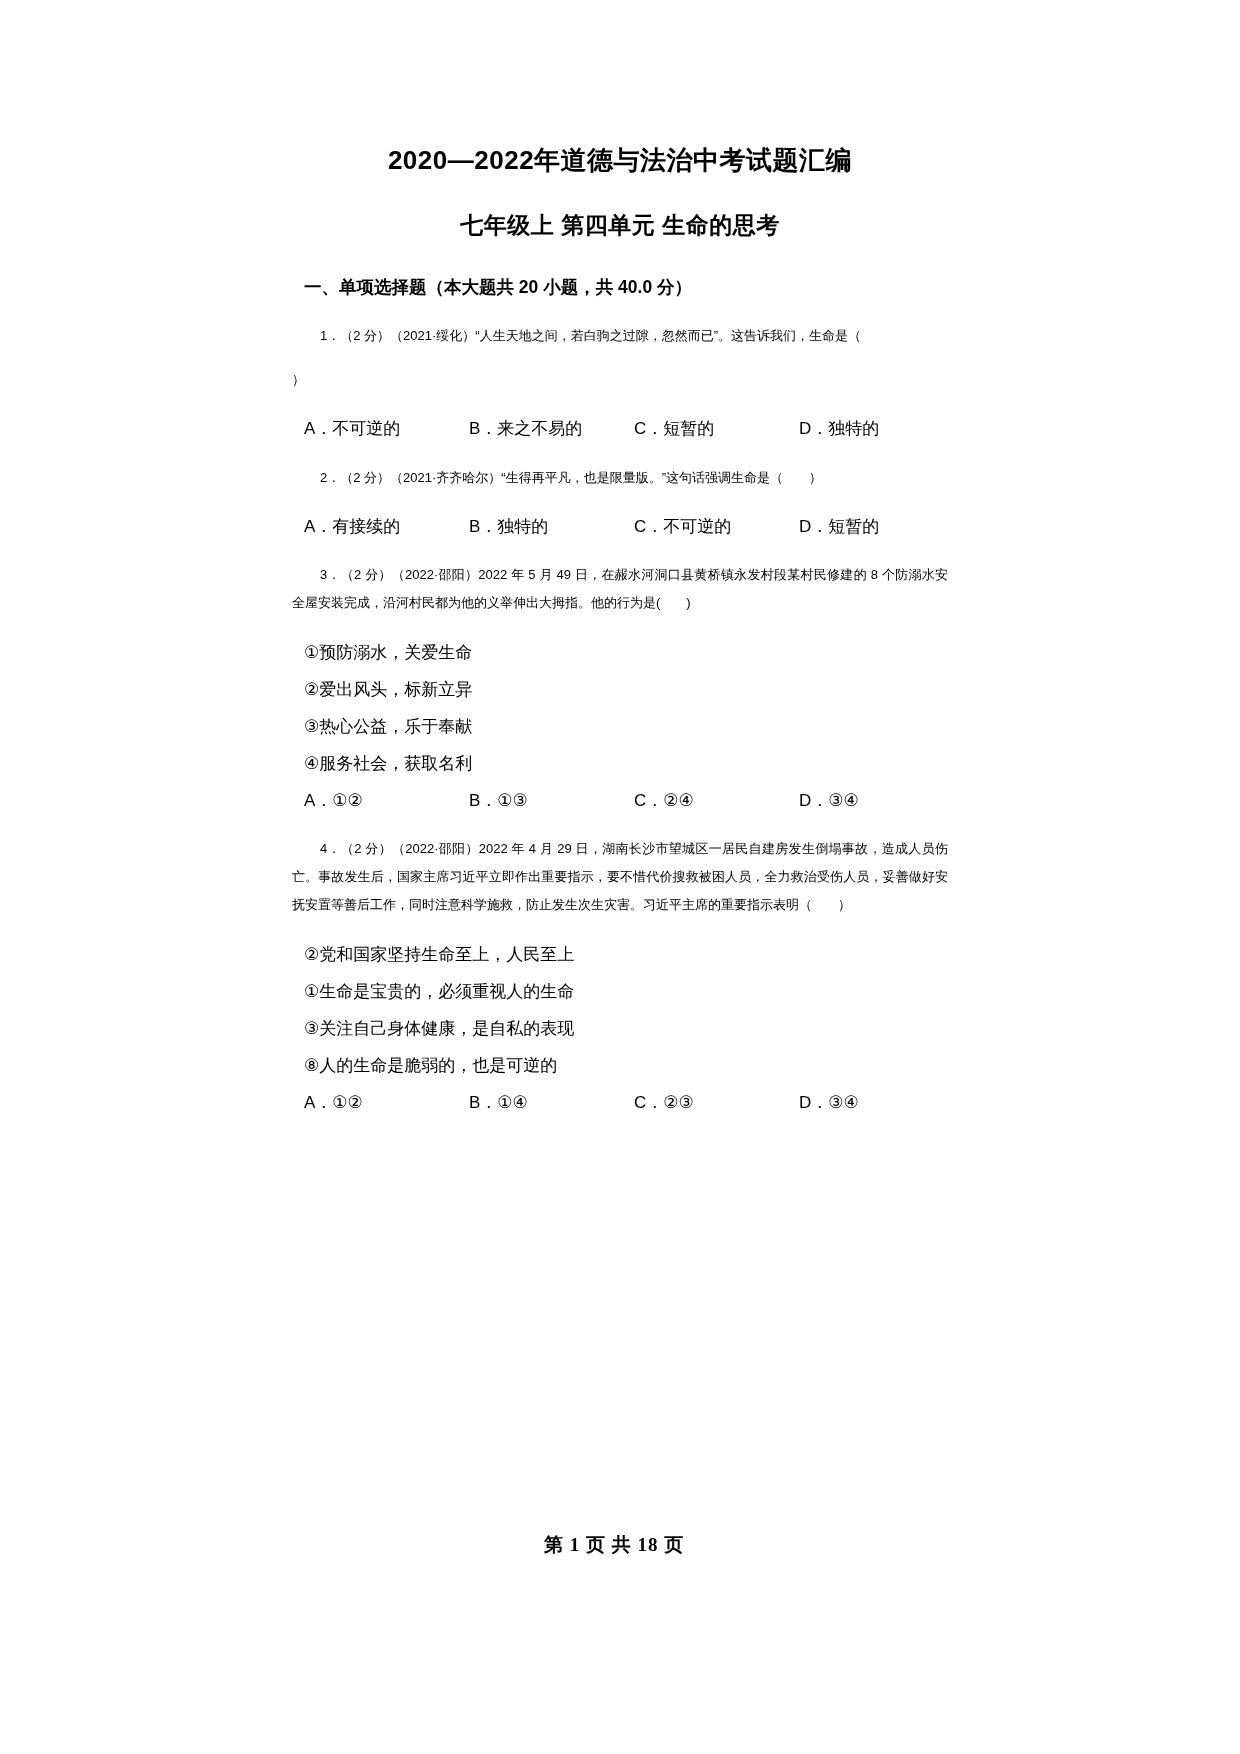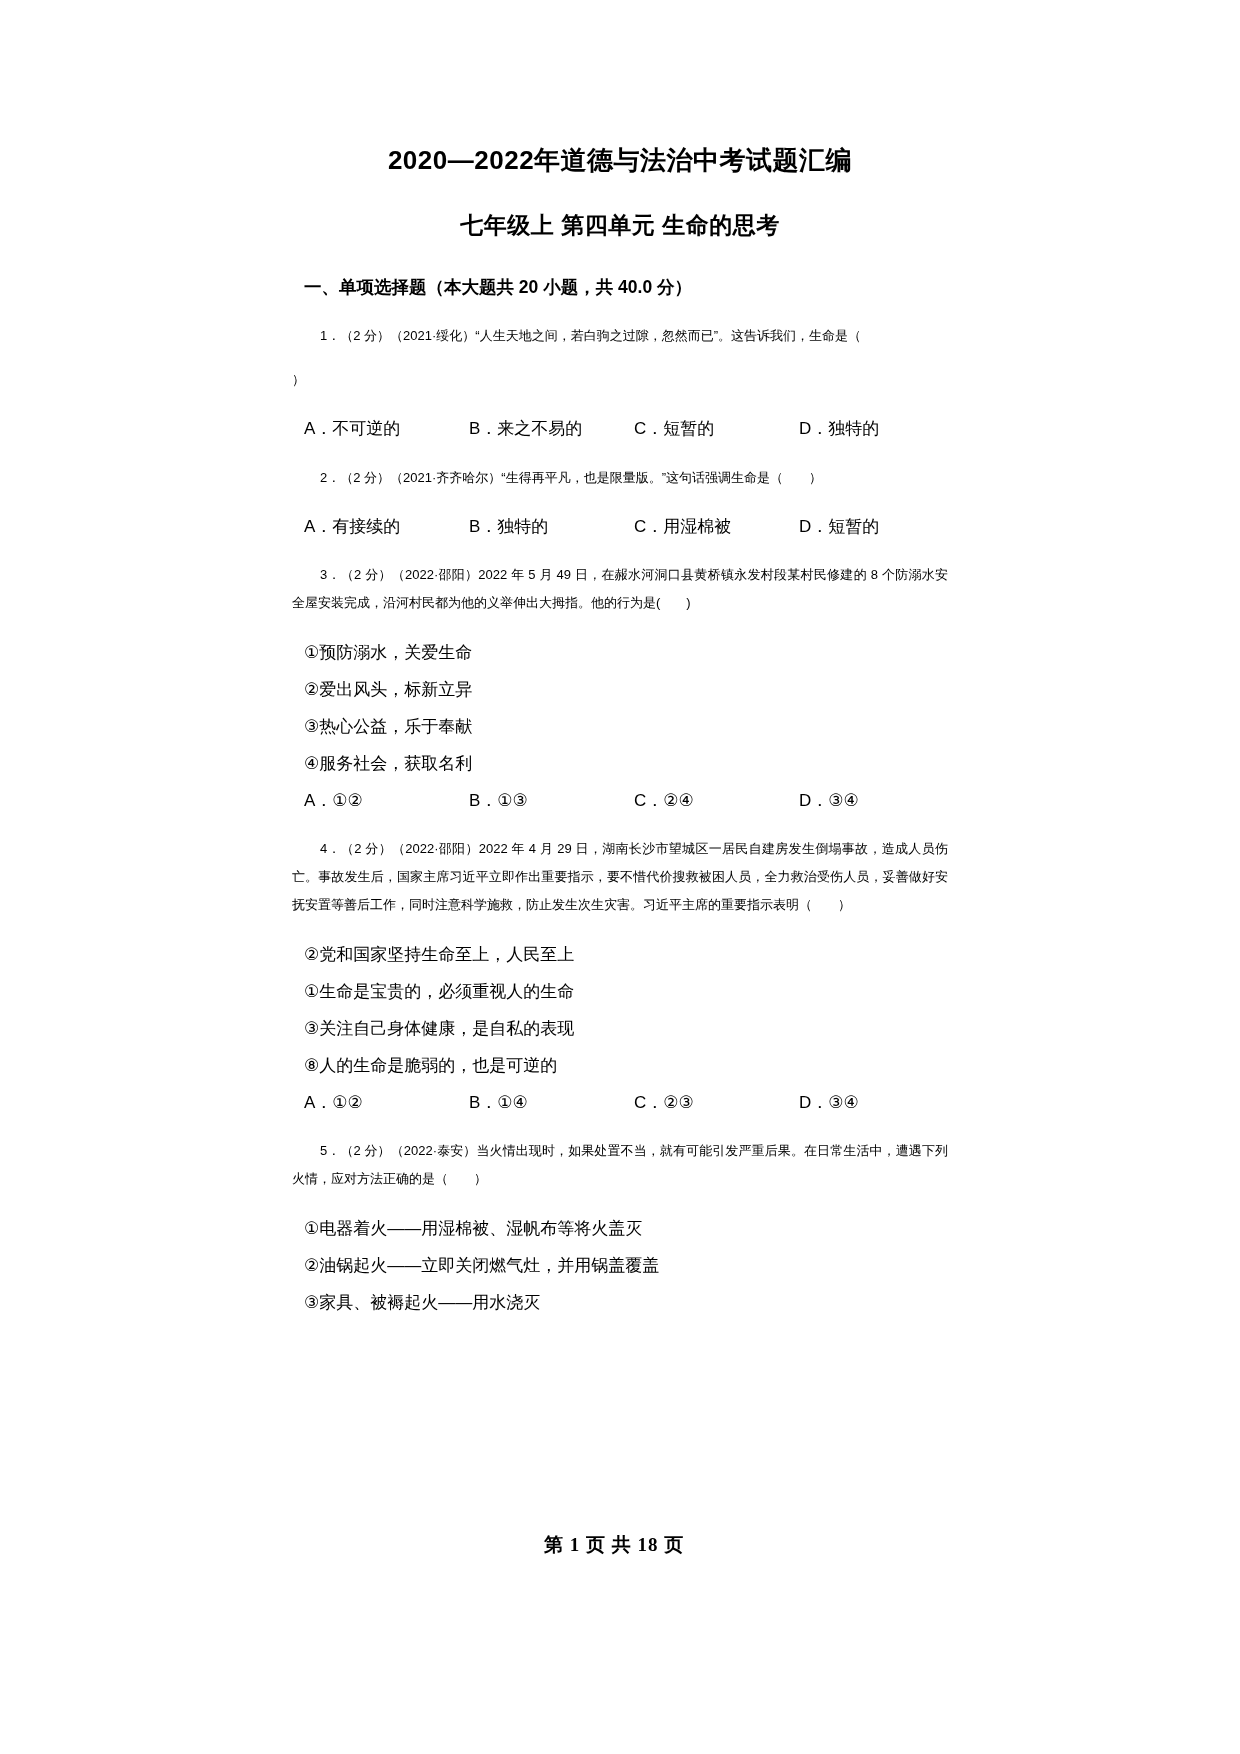--- a/index.html
+++ b/index.html
@@ -109,21 +109,21 @@
       <span class="opt">C．短暂的</span>
       <span class="opt">D．独特的</span>
     </div>
   </div>
 
   <div class="q-block">
     <p class="q-stem">2．（2 分）（2021·齐齐哈尔）“生得再平凡，也是限量版。”这句话强调生命是（　　）</p>
     <div class="q-options">
       <span class="opt">A．有接续的</span>
       <span class="opt">B．独特的</span>
-      <span class="opt">C．用湿棉被</span>
+      <span class="opt">C．不可逆的</span>
       <span class="opt">D．短暂的</span>
     </div>
   </div>
 
   <div class="q-block">
     <p class="q-stem">3．（2 分）（2022·邵阳）2022 年 5 月 49 日，在赧水河洞口县黄桥镇永发村段某村民修建的 8 个防溺水安全屋安装完成，沿河村民都为他的义举伸出大拇指。他的行为是(　　)</p>
     <p class="q-sub">①预防溺水，关爱生命</p>
     <p class="q-sub">②爱出风头，标新立异</p>
     <p class="q-sub">③热心公益，乐于奉献</p>
     <p class="q-sub">④服务社会，获取名利</p>
@@ -142,22 +142,16 @@
     <p class="q-sub">③关注自己身体健康，是自私的表现</p>
     <p class="q-sub">⑧人的生命是脆弱的，也是可逆的</p>
     <div class="q-options">
       <span class="opt">A．①②</span>
       <span class="opt">B．①④</span>
       <span class="opt">C．②③</span>
       <span class="opt">D．③④</span>
     </div>
   </div>
 
-  <div class="q-block">
-    <p class="q-stem">5．（2 分）（2022·泰安）当火情出现时，如果处置不当，就有可能引发严重后果。在日常生活中，遭遇下列火情，应对方法正确的是（　　）</p>
-    <p class="q-sub">①电器着火——用湿棉被、湿帆布等将火盖灭</p>
-    <p class="q-sub">②油锅起火——立即关闭燃气灶，并用锅盖覆盖</p>
-    <p class="q-sub">③家具、被褥起火——用水浇灭</p>
-  </div>
 
   <div class="footer">第 1 页 共 18 页</div>
 
 </div>
 
 </body></html>

